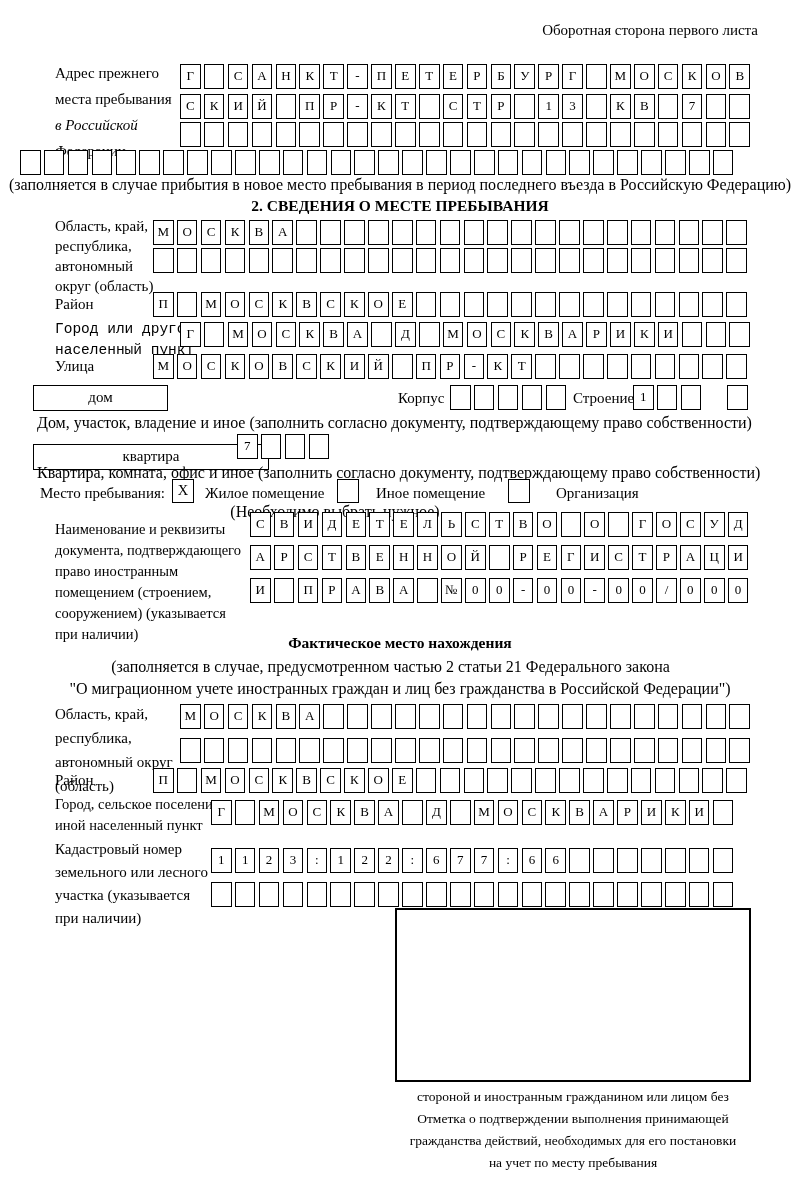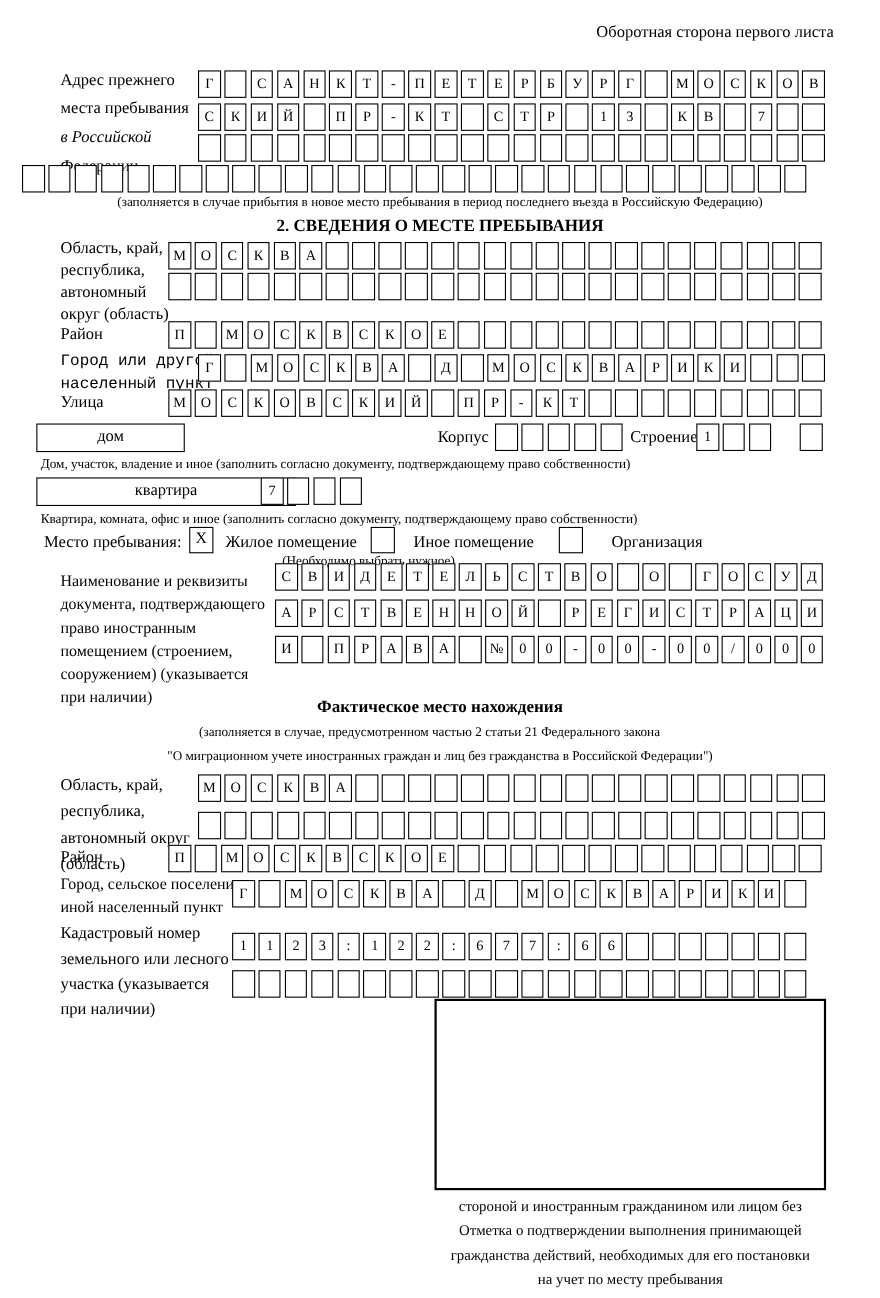--- a/index.html
+++ b/index.html
@@ -1,21 +1,21 @@
 <!DOCTYPE html>
 <html><head>
 <meta charset="utf-8">
 <style>
   html,body{margin:0;padding:0;background:#fff;}
   .page{position:relative;width:800px;height:1180px;background:#ffffff;
         font-family:"Liberation Serif",serif;color:#000;overflow:hidden;}
   .abs{position:absolute;}
   .lbl{font-size:15px;line-height:20px;white-space:nowrap;}
   .lbl-sm{font-size:14.5px;line-height:21px;white-space:nowrap;}
-  .cap{font-size:12px;white-space:nowrap;}
+  .cap{font-size:16px;white-space:nowrap;}
   .title{font-size:15.5px;font-weight:bold;text-align:center;width:800px;left:0;}
   .center{text-align:center;}
   .row{position:absolute;white-space:nowrap;}
   .cell{display:inline-block;box-sizing:border-box;width:20.6px;height:25px;
         border:1.6px solid #000;margin-right:3.3px;text-align:center;
         font-size:13px;line-height:21px;vertical-align:top;background:#fff;}
   .cb{position:absolute;box-sizing:border-box;width:22px;height:24px;
       border:1.6px solid #000;text-align:center;font-size:14.5px;line-height:21px;background:#fff;}
   .fieldbox{position:absolute;box-sizing:border-box;border:1.6px solid #000;height:26px;
             text-align:center;font-size:15px;line-height:23px;background:#fff;}
@@ -54,21 +54,21 @@
     <div class="lbl-sm">населенный пункт</div>
   </div>
 
   <div class="abs lbl" style="left:55px;top:356px;">Улица</div>
 
   <div class="fieldbox" style="left:33px;top:385px;width:135px;">дом</div>
   <div class="abs lbl" style="left:398px;top:388px;">Корпус</div>
   <div class="abs lbl" style="left:573px;top:388px;">Строение</div>
   <div class="abs cap" style="left:37px;top:414px;">Дом, участок, владение и иное (заполнить согласно документу, подтверждающему право собственности)</div>
 
-  <div class="fieldbox" style="left:33px;top:434px;width:236px;">квартира</div>
+  <div class="fieldbox" style="left:33px;top:444px;width:236px;">квартира</div>
   <div class="abs cap" style="left:37px;top:464px;">Квартира, комната, офис и иное (заполнить согласно документу, подтверждающему право собственности)</div>
 
   <div class="abs lbl" style="left:40px;top:483px;">Место пребывания:</div>
   <div class="cb" style="left:172px;top:479px;">X</div>
   <div class="abs lbl" style="left:205px;top:483px;">Жилое помещение</div>
   <div class="cb" style="left:337px;top:479px;"></div>
   <div class="abs lbl" style="left:376px;top:483px;">Иное помещение</div>
   <div class="cb" style="left:508px;top:479px;"></div>
   <div class="abs lbl" style="left:556px;top:483px;">Организация</div>
   <div class="abs cap center" style="left:160px;top:503px;width:350px;">(Необходимо выбрать нужное)</div>

